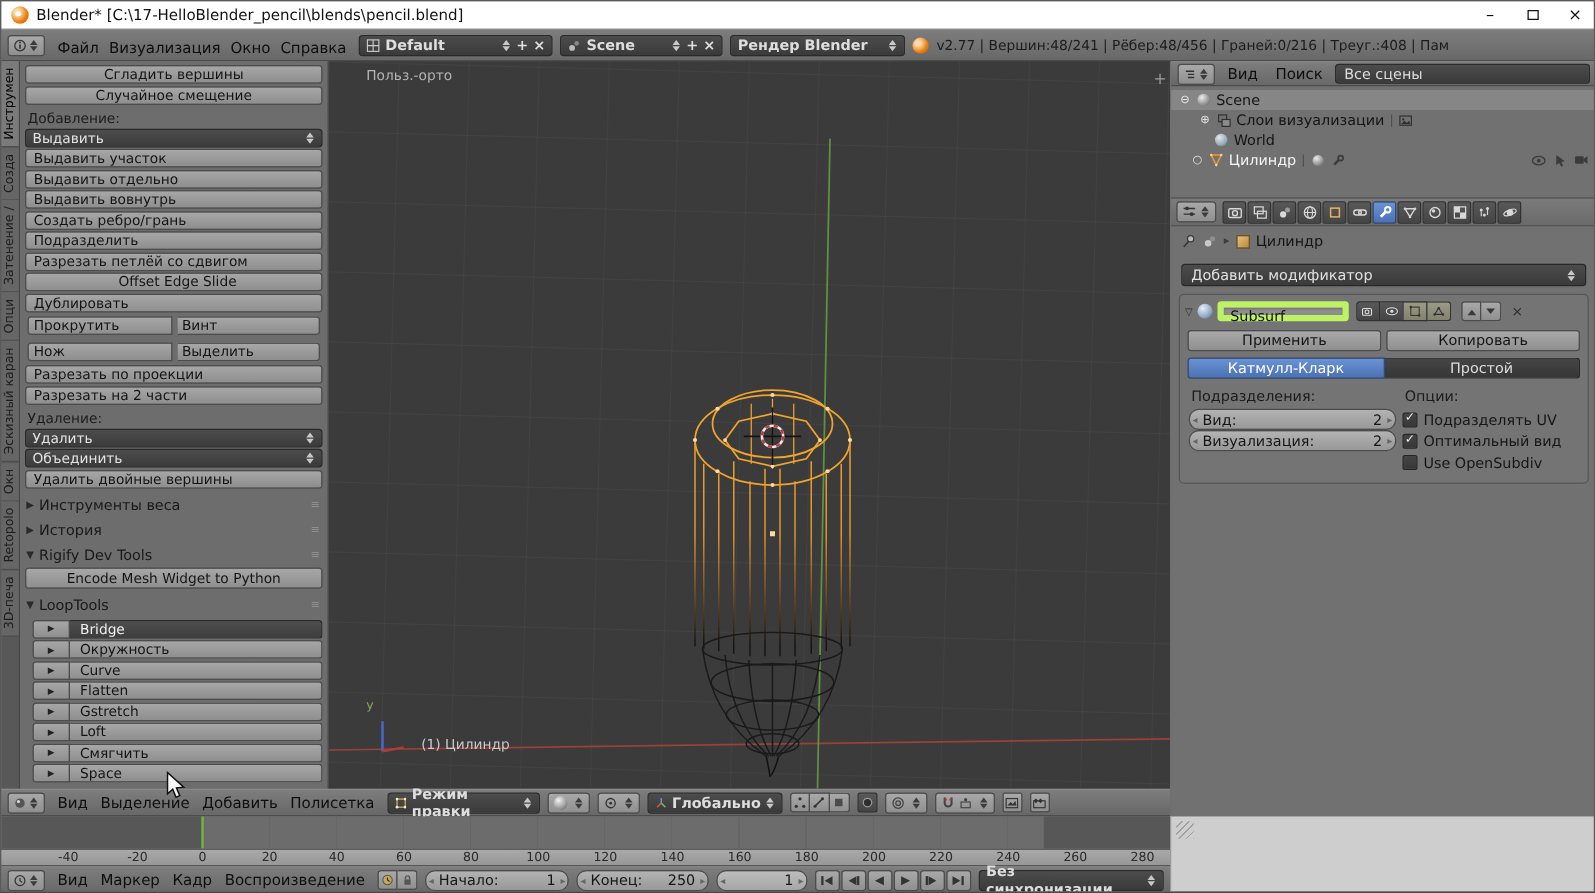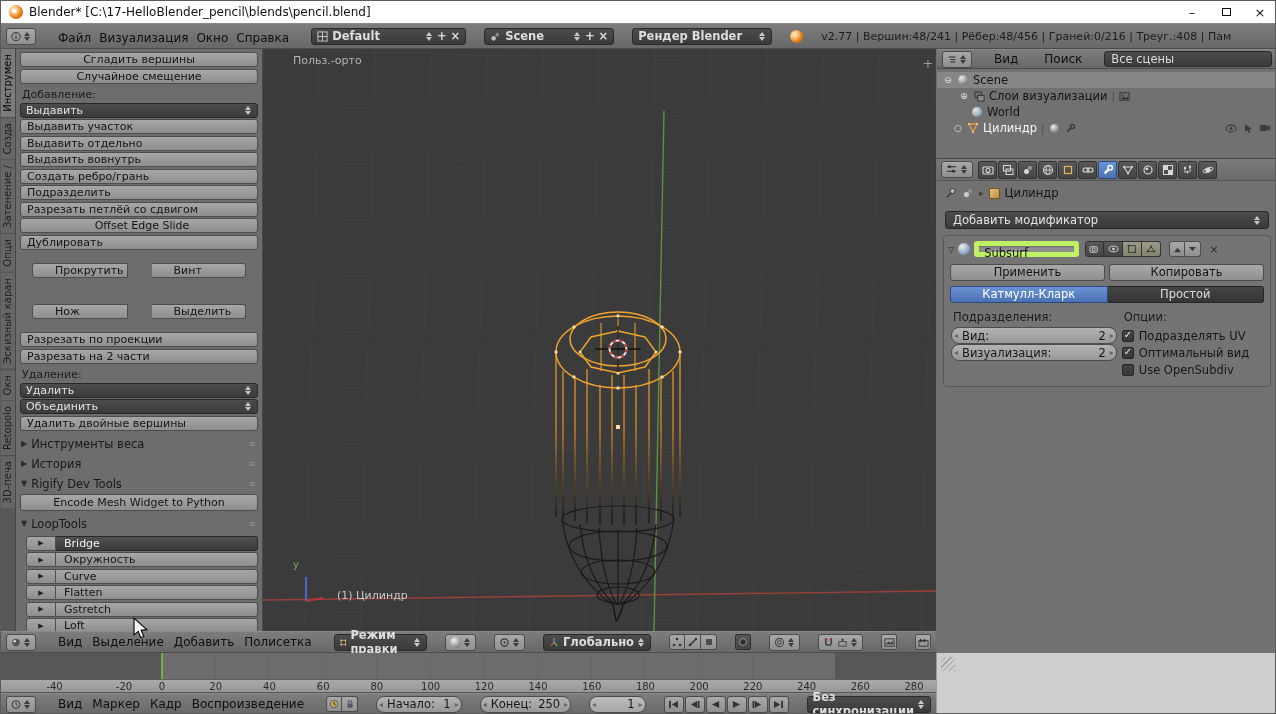--- a/index.html
+++ b/index.html
@@ -7,21 +7,21 @@
   #app{position:relative;width:1276px;height:714px;background:#6f6f6f;overflow:hidden;border:1px solid #5a5a5a;}
   .abs{position:absolute;}
   
   #titlebar{left:0;top:0;width:1276px;height:22px;background:#ffffff;display:flex;align-items:center;color:#111;font-size:12px;}
   #titlebar .logo{width:14px;height:14px;margin:0 6px 0 8px;border-radius:50%;background:radial-gradient(circle at 35% 35%,#ffd9a8 18%,#e87d0d 60%,#b55a07);position:relative;}
   #titlebar .logo::after{content:"";position:absolute;left:3px;top:4px;width:5px;height:4px;border-radius:50%;background:#fff;}
   .wbtns{margin-left:auto;display:flex;height:100%;}
   .wbtn{width:34px;height:100%;display:flex;align-items:center;justify-content:center;font-size:13px;color:#111;}
   .wbtn.max span{width:9px;height:8px;border:1px solid #111;display:block;}
   
-  .hdr{background:linear-gradient(#7d7d7d,#686868);border-top:1px solid #8a8a8a;border-bottom:1px solid #4c4c4c;display:flex;align-items:center;gap:18px;padding:0 5px;color:#111;}
+  .hdr{background:linear-gradient(#7d7d7d,#686868);border-top:1px solid #8a8a8a;border-bottom:1px solid #4c4c4c;display:flex;align-items:center;gap:6px;padding:0 5px;color:#111;}
   .menu{font-size:12px;color:#0e0e0e;padding:0 4px;cursor:default;}
   .pill-dark{background:linear-gradient(#4c4c4c,#3a3a3a);border:1px solid #2a2a2a;border-radius:3px;color:#dedede;font-size:11.5px;display:flex;align-items:center;padding:0 5px;height:17px;gap:4px;font-weight:bold;}
   .pill-light{background:linear-gradient(#a9a9a9,#8f8f8f);border:1px solid #4c4c4c;border-radius:3px;color:#161616;font-size:11.5px;display:flex;align-items:center;padding:0 4px;height:17px;gap:3px;}
   .ud{width:7px;height:9px;position:relative;flex:none;margin-left:auto;}
   .ud::before,.ud::after{content:"";position:absolute;left:0;border-left:3.5px solid transparent;border-right:3.5px solid transparent;}
   .ud::before{top:0;border-bottom:4px solid #c9c9c9;}
   .ud::after{bottom:0;border-top:4px solid #c9c9c9;}
   .pill-light .ud::before{border-bottom-color:#3c3c3c;}
   .pill-light .ud::after{border-top-color:#3c3c3c;}
   .sq{width:16px;height:16px;border-radius:2px;background:linear-gradient(#595959,#454545);border:1px solid #303030;display:flex;align-items:center;justify-content:center;color:#ddd;font-size:10px;flex:none;}
@@ -34,21 +34,21 @@
   
   #toolshelf{left:0;top:48px;width:262px;height:582px;background:#6d6d6d;display:flex;border-right:1px solid #4a4a4a;}
   #vtabs{width:15px;background:#585858;display:flex;flex-direction:column;border-right:1px solid #474747;}
   .vtab{writing-mode:vertical-rl;transform:rotate(180deg);font-size:10px;color:#1d1d1d;padding:5px 1px;border-top:1px solid #4d4d4d;text-align:center;background:#666;}
   .vtab.active{background:#7b7b7b;color:#000;}
   #shelf{flex:1;padding:3px 4px;overflow:hidden;}
   .tbtn{height:15px;line-height:14px;margin:0 0 1.5px 0;background:linear-gradient(#a7a7a7,#8e8e8e);border:1px solid #4d4d4d;border-radius:3px;color:#141414;font-size:11px;text-align:center;overflow:hidden;white-space:nowrap;}
   .tdrop{height:15px;line-height:13px;margin:0 0 1.5px 0;background:linear-gradient(#4c4c4c,#3b3b3b);border:1px solid #282828;border-radius:3px;color:#e3e3e3;font-size:11px;padding:0 5px;display:flex;align-items:center;gap:44px;}
   .slabel{font-size:11px;color:#1c1c1c;margin:4px 1px 2px 2px;}
   .prow{display:flex;gap:0;margin-bottom:1.5px;}
-  .prow .tbtn{flex:1;margin:12px;border-radius:0;text-align:left;padding-left:22px;}
+  .prow .tbtn{flex:1;margin:2px;border-radius:0;text-align:left;padding-left:4px;}
   .prow .tbtn:first-child{border-radius:3px 0 0 3px;}
   .prow .tbtn:last-child{border-radius:0 3px 3px 0;border-left:none;}
   .phdr{font-size:11.5px;color:#191919;margin:6px 1px 3px 1px;display:flex;align-items:center;gap:4px;}
   .phdr .grip{margin-left:auto;color:#8f8f8f;font-size:9px;letter-spacing:1px;}
   .exp{font-size:8px;color:#2a2a2a;}
   .bigbtn{height:17px;line-height:16px;}
   .lt-row{display:flex;margin-bottom:1.5px;}
   .lt-arrow{width:30px;height:15px;background:linear-gradient(#a7a7a7,#8e8e8e);border:1px solid #4d4d4d;border-radius:3px 0 0 3px;display:flex;align-items:center;justify-content:center;font-size:7px;color:#222;}
   .lt-main{flex:1;height:15px;line-height:13px;background:linear-gradient(#a7a7a7,#8e8e8e);border:1px solid #4d4d4d;border-left:none;border-radius:0 3px 3px 0;font-size:11px;color:#141414;padding-left:8px;}
   .lt-row.hl .lt-main{background:linear-gradient(#4e4e4e,#3d3d3d);color:#f0f0f0;border-color:#282828;}
@@ -499,21 +499,21 @@
 
   <div id="tband" class="abs">
     <div class="grid"></div>
     <div class="shade" style="left:0;width:161px;"></div>
     <div class="shade" style="left:834px;width:101px;"></div>
     <div id="playhead" style="left:160px;"></div>
   </div>
   <div id="ruler" class="abs">
     <div>
         <span class="rlabel" style="left: 53.572px;">-40</span>
-        <span class="rlabel" style="left: 123px;">-20</span>
+        <span class="rlabel" style="left: 109px;">-20</span>
         <span class="rlabel" style="left: 161px;">0</span>
         <span class="rlabel" style="left: 214.714px;">20</span>
         <span class="rlabel" style="left: 268.428px;">40</span>
         <span class="rlabel" style="left: 322.142px;">60</span>
         <span class="rlabel" style="left: 375.856px;">80</span>
         <span class="rlabel" style="left: 429.57px;">100</span>
         <span class="rlabel" style="left: 483.284px;">120</span>
         <span class="rlabel" style="left: 536.998px;">140</span>
         <span class="rlabel" style="left: 590.712px;">160</span>
         <span class="rlabel" style="left: 644.426px;">180</span>

